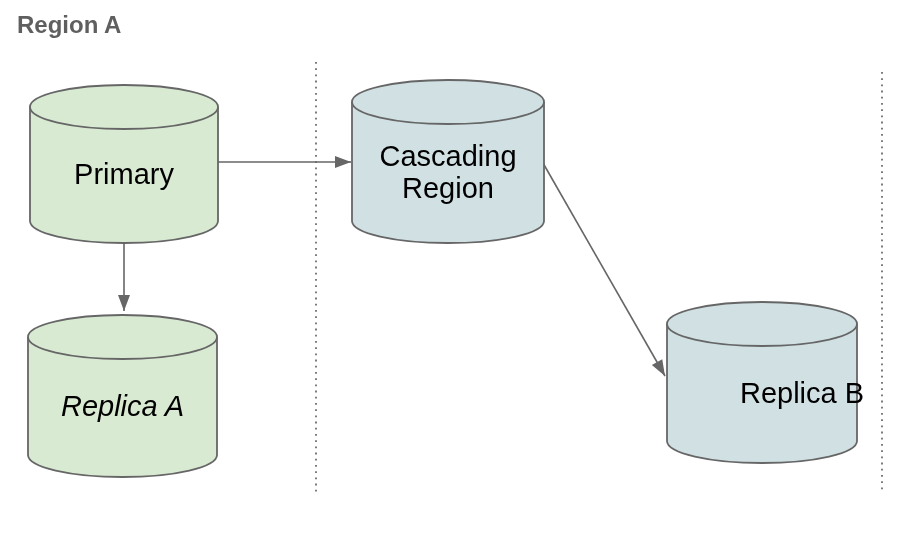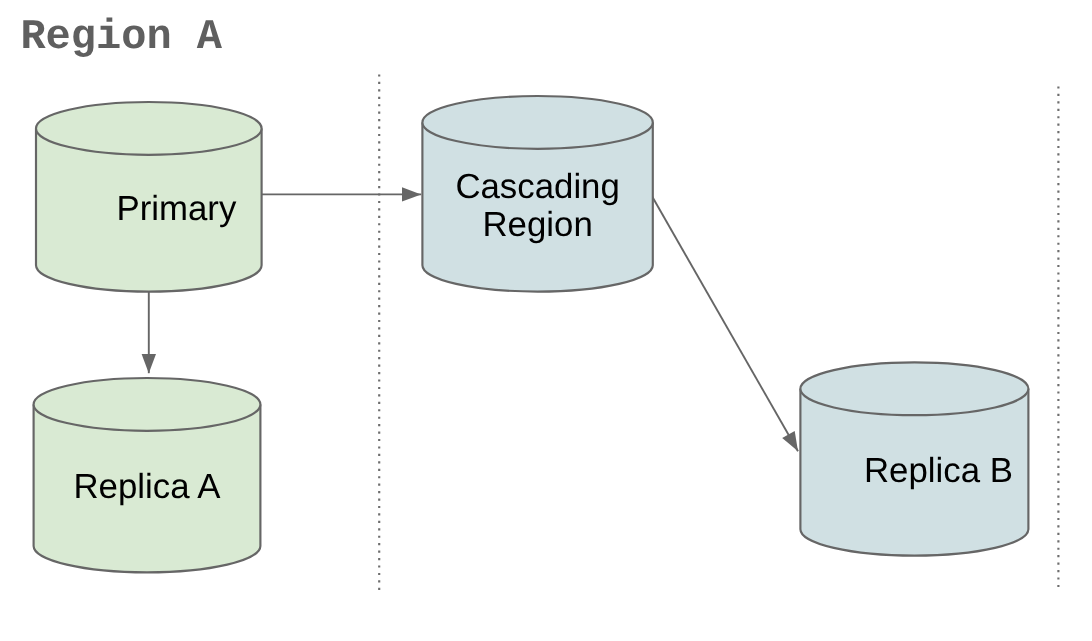--- a/index.html
+++ b/index.html
@@ -15,26 +15,25 @@
     background: #ffffff;
     overflow: hidden;
   }
   .stage svg {
     position: absolute;
     left: 0;
     top: 0;
   }
   .region-title {
     position: absolute;
-    font-size: 35px;
+    font-size: 24px;
     font-weight: bold;
     color: #5f5f5f;
     white-space: nowrap;
     letter-spacing: 0px;
-    font-family: Liberation Mono, monospace;
   }
   .node-label {
     position: absolute;
     display: flex;
     align-items: center;
     justify-content: center;
     text-align: center;
     font-size: 29px;
     line-height: 1.1;
     color: #000000;
@@ -86,21 +85,21 @@
 
     <g>
       <path class="cyl-shape" d="M667,324 L667,441 A95,22 0 0 0 857,441 L857,324" fill="#d0e0e3" stroke="#666666"></path>
       <ellipse class="cyl-shape" cx="762" cy="324" rx="95" ry="22" fill="#d0e0e3" stroke="#666666"></ellipse>
     </g>
   </svg>
 
   <div class="region-title" style="left:17px; top:11px;">Region A</div>
 
 
-  <div class="node-label" style="left:30px; top:107px; width:188px; height:136px;padding-left:23px;">Primary</div>
+  <div class="node-label" style="left:30px; top:107px; width:188px; height:136px;">Primary</div>
 
-  <div class="node-label" style="left:28px; top:337px; width:189px; height:140px;">Replica A</div>
+  <div class="node-label" style="left:28px; top:337px; width:189px; height:140px;font-style:italic;">Replica A</div>
 
   <div class="node-label" style="left:362px; top:102px; width:172px; height:141px;">Cascading Region</div>
 
-  <div class="node-label" style="left:674px; top:324px; width:216px; height:139px;">Replica B</div>
+  <div class="node-label" style="left:694px; top:324px; width:216px; height:139px;">Replica B</div>
 
 </div>
 
 </body></html>

